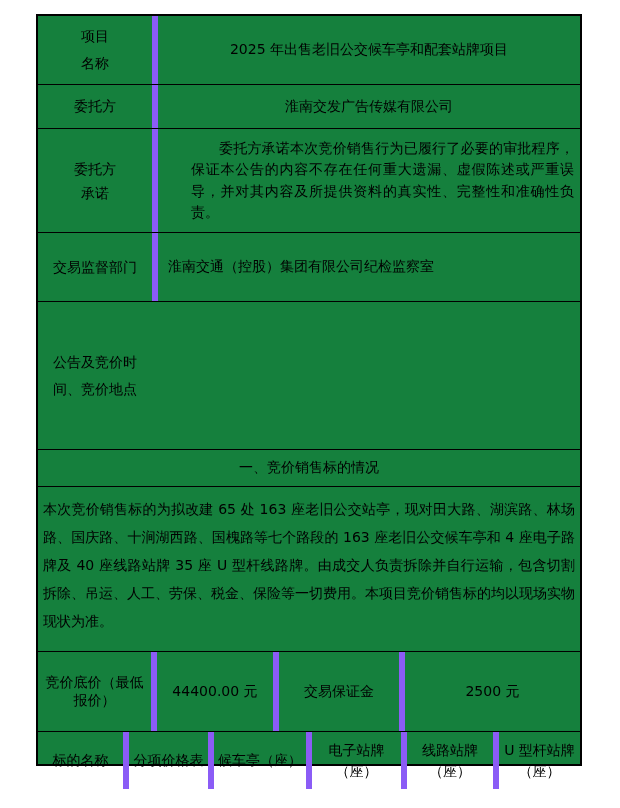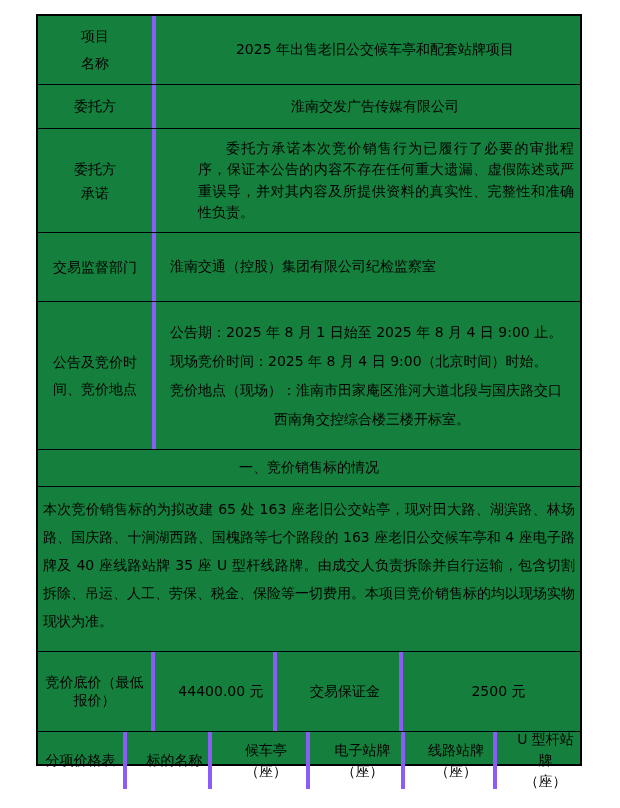--- a/index.html
+++ b/index.html
@@ -13,21 +13,21 @@
   .doc-table {
     position: absolute;
     left: 36px; top: 14px;
     width: 546px; height: 752px;
     border: 2px solid #000000;
     background: #15803d;
   }
   .row { display: flex; width: 100%; }
   .row + .row { border-top: 1px solid #000000; }
   .cell { height: 100%; }
-  .cell + .cell { border-left: 4px solid #8b5cf6; padding-left: 14px; }
+  .cell + .cell { border-left: 6px solid #8b5cf6; }
 
   
   .c-center {
     display: flex; align-items: center; justify-content: center;
     text-align: center;
   }
   .pre { white-space: pre-line; }
 
   
   .r-project   { height: 68px; }
@@ -118,26 +118,20 @@
   </div>
 
   <div class="row r-superv">
     <div class="cell label-col c-center">交易监督部门</div>
     <div class="cell value-col left-val">淮南交通（控股）集团有限公司纪检监察室</div>
   </div>
 
   <div class="row r-schedule">
     <div class="cell label-col c-center pre">公告及竞价时
 间、竞价地点</div>
-    <div class="cell value-col schedule-val">
-      <div class="line">公告期：2025 年 8 月 1 日始至 2025 年 8 月 4 日 9:00 止。</div>
-      <div class="line">现场竞价时间：2025 年 8 月 4 日 9:00（北京时间）时始。</div>
-      <div class="line">竞价地点（现场）：淮南市田家庵区淮河大道北段与国庆路交口</div>
-      <div class="line-centered">西南角交控综合楼三楼开标室。</div>
-    </div>
   </div>
 
   <div class="row r-section">
     <div class="cell value-col c-center">一、竞价销售标的情况</div>
   </div>
 
   <div class="row r-body">
     <div class="cell value-col body-cell">
       <p>本次竞价销售标的为拟改建 65 处 163 座老旧公交站亭，现对田大路、湖滨路、林场路、国庆路、十涧湖西路、国槐路等七个路段的 163 座老旧公交候车亭和 4 座电子路牌及 40 座线路站牌 35 座 U 型杆线路牌。由成交人负责拆除并自行运输，包含切割拆除、吊运、人工、劳保、税金、保险等一切费用。本项目竞价销售标的均以现场实物现状为准。</p>
     </div>
@@ -145,22 +139,22 @@
 
   <div class="row r-price">
     <div class="cell pr-c1 c-center pre">竞价底价（最低
 报价）</div>
     <div class="cell pr-c2 c-center">44400.00 元</div>
     <div class="cell pr-c3 c-center">交易保证金</div>
     <div class="cell pr-c4 c-center">2500 元</div>
   </div>
 
   <div class="row r-headers">
+    <div class="cell hd-c2 c-center hd">标的名称</div>
     <div class="cell hd-c1 c-center hd">分项价格表</div>
-    <div class="cell hd-c2 c-center hd">标的名称</div>
     <div class="cell hd-c3 c-center hd">候车亭（座）</div>
     <div class="cell hd-c4 c-center hd pre">电子站牌
 （座）</div>
     <div class="cell hd-c5 c-center hd pre">线路站牌
 （座）</div>
     <div class="cell hd-c6 c-center hd pre">U 型杆站牌
 （座）</div>
   </div>
 
 </div>

